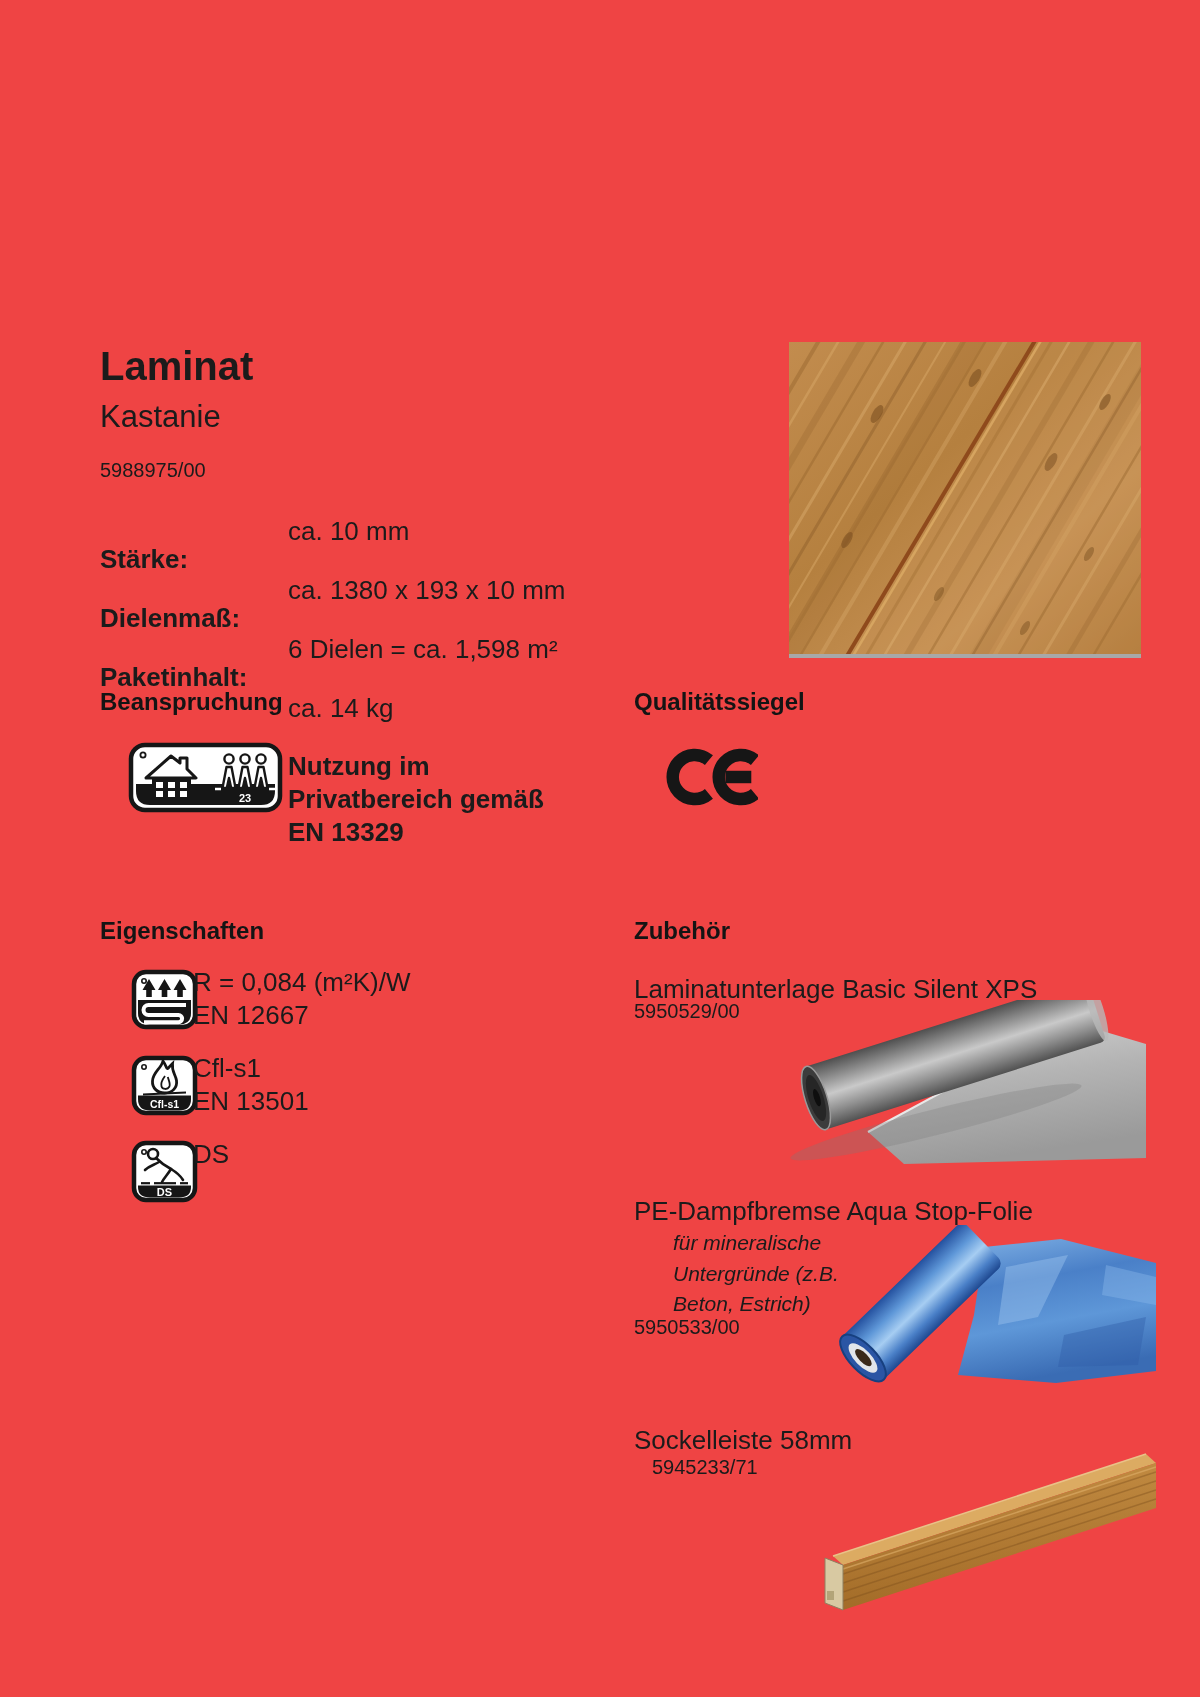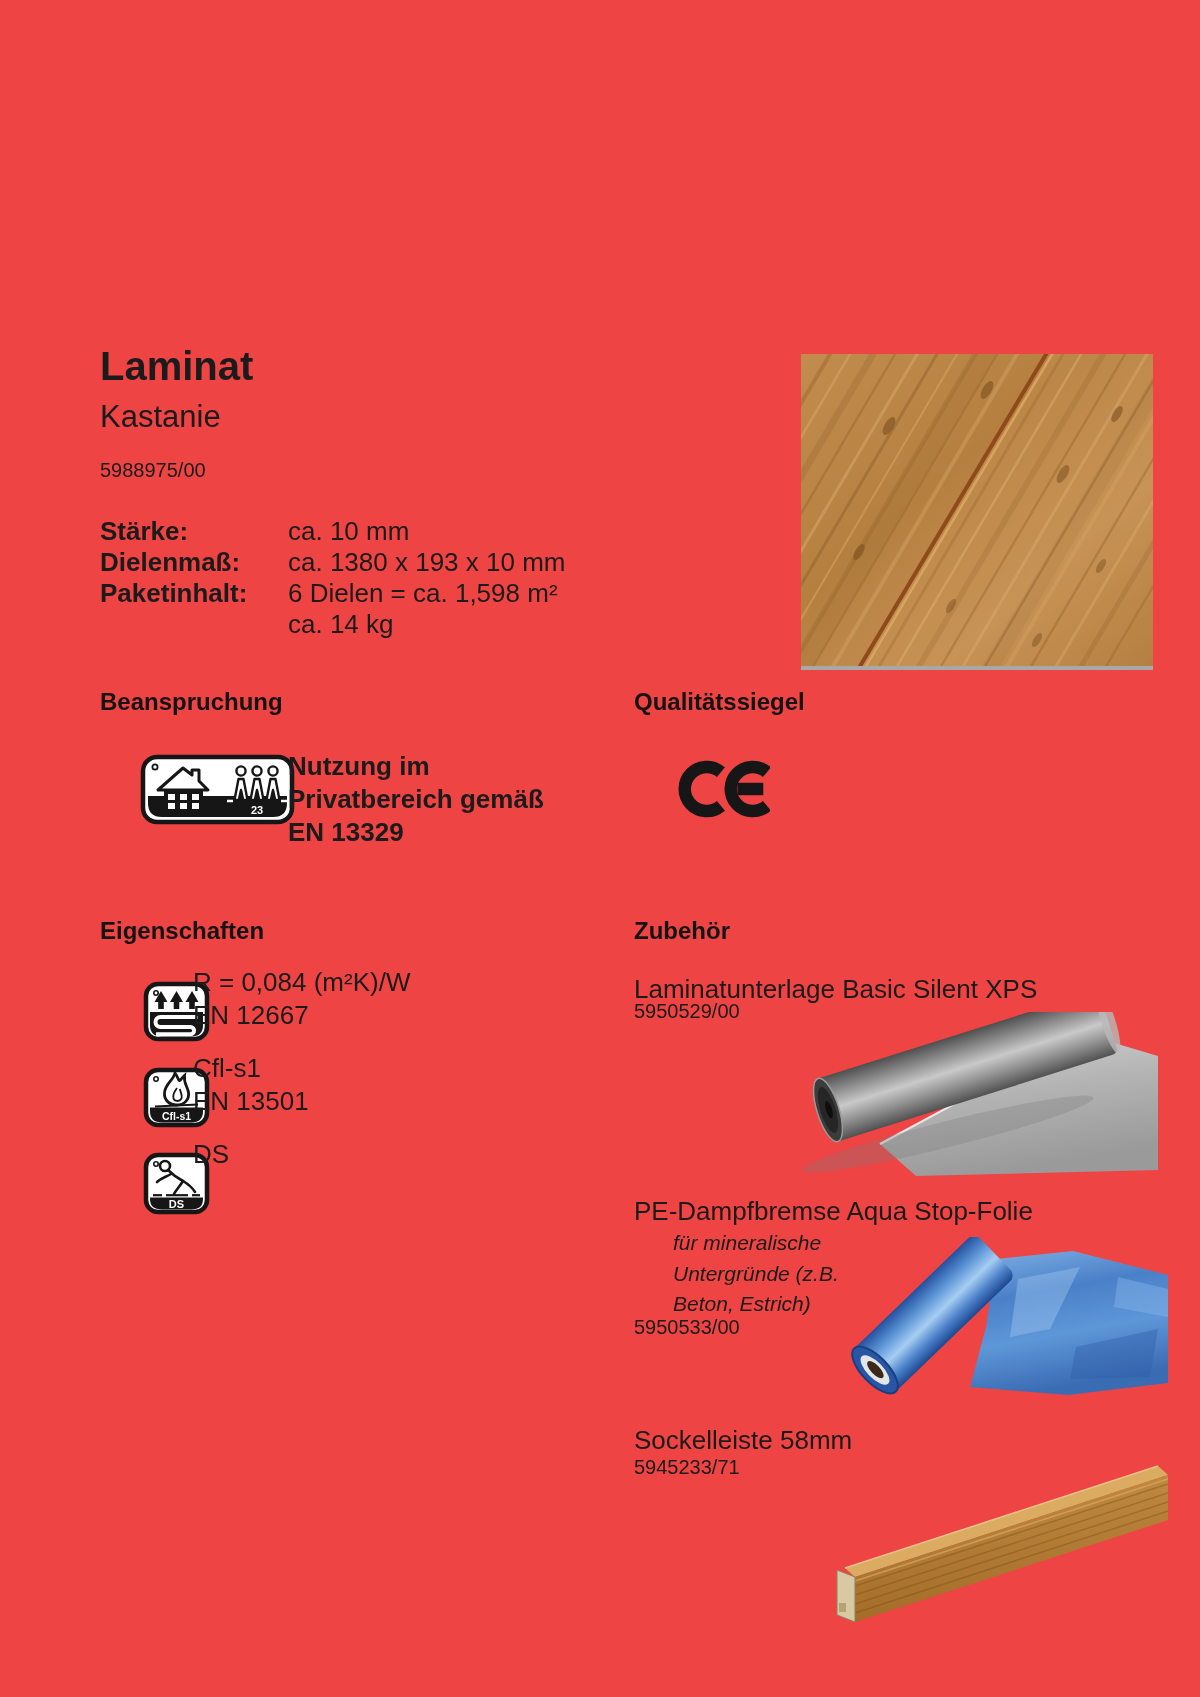--- a/index.html
+++ b/index.html
@@ -6,28 +6,28 @@
   .sheet{
     position:relative;width:1200px;height:1697px;background:#ef4444;
     font-family:"Liberation Sans",sans-serif;color:#1b1b1b;overflow:hidden;
   }
   .abs{position:absolute;}
   .title{font-size:40px;font-weight:bold;line-height:1.05;}
   .subtitle{font-size:31px;line-height:1.1;}
   .sku-main{font-size:20px;line-height:1.1;}
   .h2{font-size:24px;font-weight:bold;line-height:1.1;color:#141414;}
   .spec-row{display:flex;font-size:26px;line-height:31px;}
-  .spec-label{width:188px;font-weight:bold;flex:none;}
+  .spec-label{width:188px;font-weight:bold;flex:none;margin-top:28px;}
   .spec-value{white-space:nowrap;}
   .body-lines div{font-size:26px;line-height:33px;font-weight:bold;}
   .prop-lines div{font-size:26px;line-height:33px;}
   .acc-name{font-size:26px;line-height:31px;white-space:nowrap;}
   .acc-sku{font-size:20px;line-height:24px;}
   .acc-notes div{font-size:21px;line-height:30.5px;font-style:italic;}
-  figure{margin:12px;padding-left:36px;}
+  figure{margin:0;padding-left:36px;}
   svg{display:block;}
 </style>
 </head>
 <body>
 
 <main class="sheet">
 
   <section>
     <div class="abs title" style="left:100px;top:345px;">Laminat</div>
     <div class="abs subtitle" style="left:100px;top:400px;">Kastanie</div>
@@ -292,21 +292,21 @@
           <rect x="-8" y="-30" width="175" height="60" rx="8" fill="url(#rollB)"></rect>
           <ellipse cx="0" cy="0" rx="13" ry="30" fill="#2a55a4"></ellipse>
           <ellipse cx="0" cy="0" rx="13" ry="30" fill="none" stroke="#174080" stroke-width="2"></ellipse>
           <ellipse cx="0" cy="0" rx="8" ry="19" fill="#e2e6ea"></ellipse>
           <ellipse cx="0.5" cy="0" rx="4.5" ry="11" fill="#3a2a1a"></ellipse>
         </g>
       </svg>
     </figure>
 
     <div class="abs acc-name" style="left:634px;top:1425px;">Sockelleiste 58mm</div>
-    <div class="abs acc-sku" style="left:634px;top:1455px;text-align:right;">5945233/71</div>
+    <div class="abs acc-sku" style="left:652px;top:1455px;text-align:right;">5945233/71</div>
     <figure class="abs" style="left:775px;top:1448px;">
       <svg width="345" height="172" viewBox="0 0 345 172">
         <defs>
           <linearGradient id="boardG" x1="0" y1="0" x2="0.15" y2="1">
             <stop offset="0" stop-color="#c68f45"></stop>
               <stop offset="1" stop-color="#a26b27"></stop>
           </linearGradient>
         </defs>
         <polygon points="22,108 335,6 345,15 32,117" fill="#dcab62"></polygon>
         <line x1="22" y1="108" x2="335" y2="6" stroke="#e9c288" stroke-width="1.5"></line>

